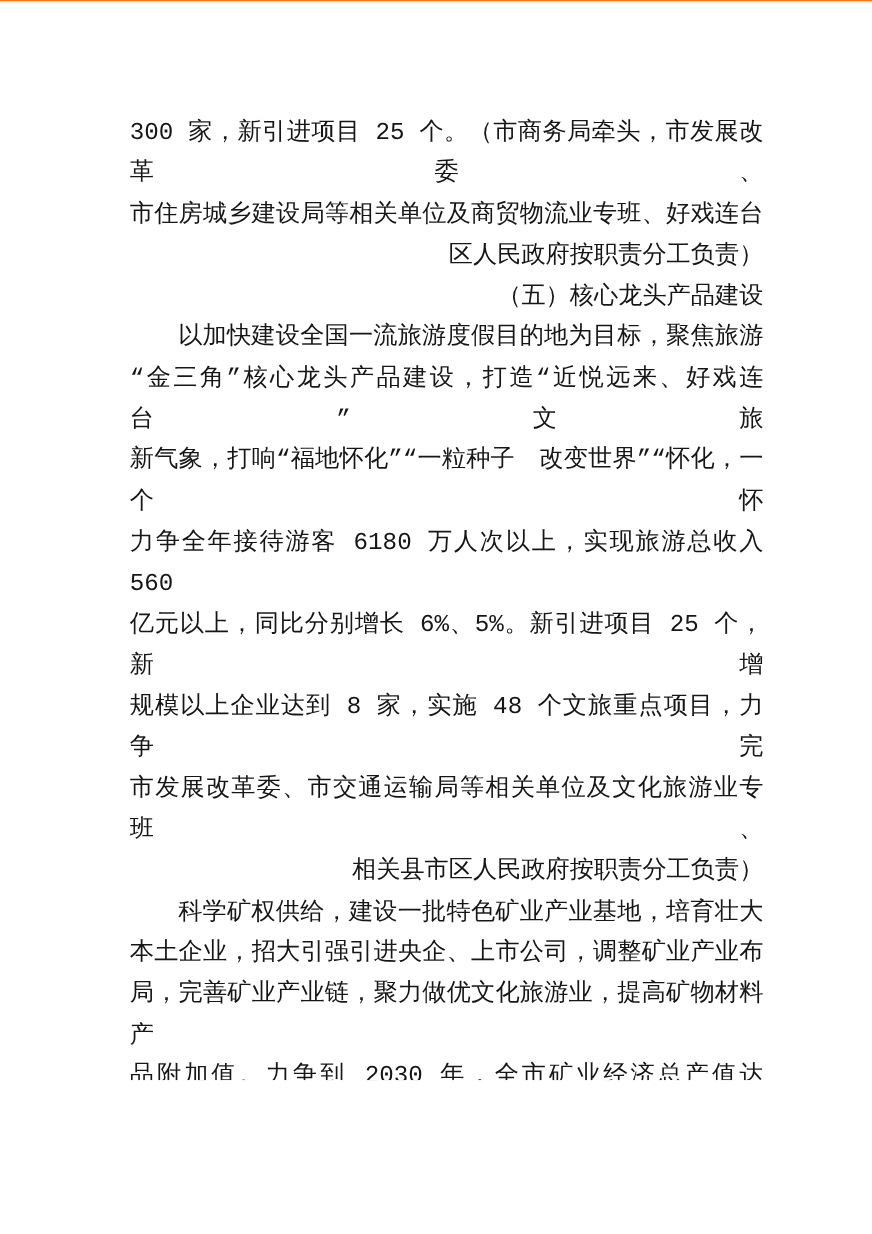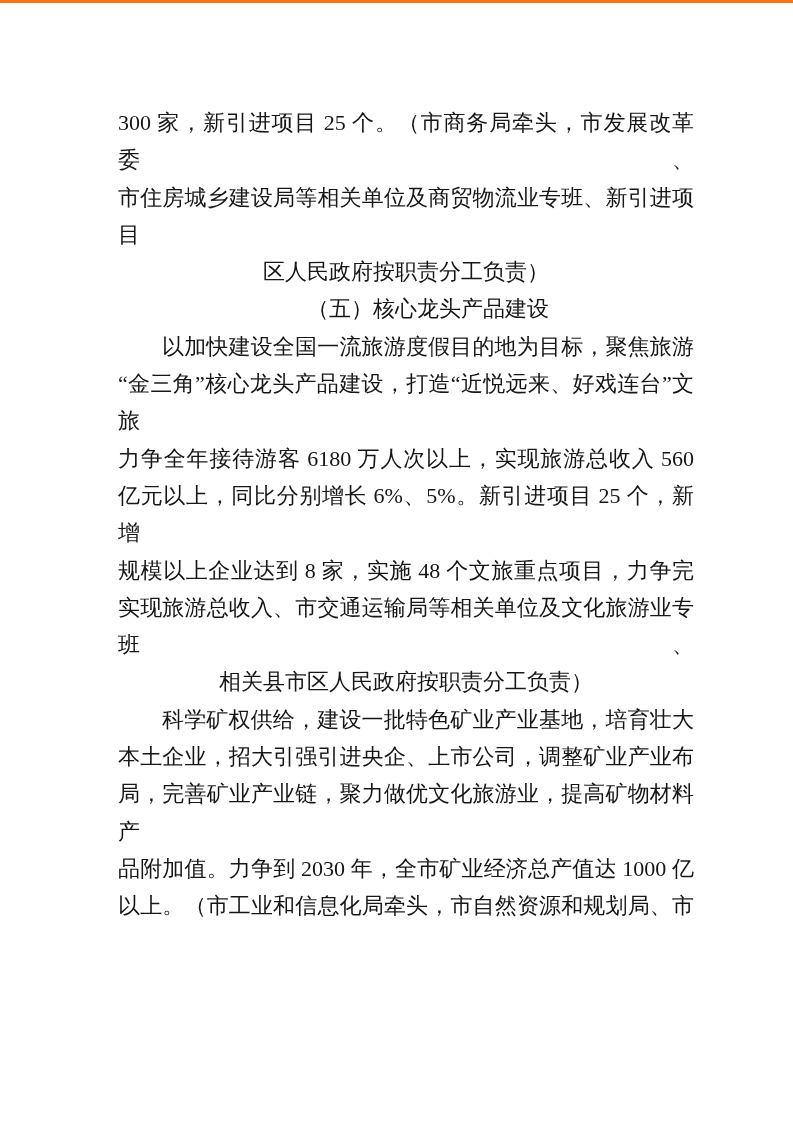--- a/index.html
+++ b/index.html
@@ -3,63 +3,64 @@
 <meta charset="utf-8">
 <style>
   * { margin: 0; padding: 0; box-sizing: border-box; }
   html, body { background: #ffffff; }
   .page {
     position: relative;
     width: 793px;
     height: 982px;
     background: #ffffff;
     overflow: hidden;
-    border-top: 3px solid #f97316;
-    font-family: Liberation Serif, serif;
+    border-top: 1px solid #f97316;
+    font-family: Liberation Mono, monospace;
   }
   .text-block {
     position: absolute;
     left: 118px;
     top: 101px;
     width: 576px;
     font-size: 22px;
     line-height: 37.3px;
     color: #161616;
     font-weight: 400;
   }
   .line { display: block; }
   
   .just {
     text-align: justify;
     text-align-last: justify;
     text-justify: inter-character;
   }
   
-  .end { text-align: center; }
+  .end { text-align: right; }
   
   .indent { text-indent: 44px; }
 </style>
 </head>
 <body>
 
 <div class="page">
   <div class="text-block">
 
     <div class="line just">300 家，新引进项目 25 个。（市商务局牵头，市发展改革委、</div>
-    <div class="line just">市住房城乡建设局等相关单位及商贸物流业专班、新引进项目</div>
+    <div class="line just">市住房城乡建设局等相关单位及商贸物流业专班、好戏连台</div>
     <div class="line end">区人民政府按职责分工负责）</div>
 
     <div class="line end indent">（五）核心龙头产品建设</div>
 
     <div class="line just indent">以加快建设全国一流旅游度假目的地为目标，聚焦旅游</div>
     <div class="line just">“金三角”核心龙头产品建设，打造“近悦远来、好戏连台”文旅</div>
+    <div class="line just">新气象，打响“福地怀化”“一粒种子　改变世界”“怀化，一个怀</div>
     <div class="line just">力争全年接待游客 6180 万人次以上，实现旅游总收入 560</div>
     <div class="line just">亿元以上，同比分别增长 6%、5%。新引进项目 25 个，新增</div>
     <div class="line just">规模以上企业达到 8 家，实施 48 个文旅重点项目，力争完</div>
-    <div class="line just">实现旅游总收入、市交通运输局等相关单位及文化旅游业专班、</div>
+    <div class="line just">市发展改革委、市交通运输局等相关单位及文化旅游业专班、</div>
     <div class="line end">相关县市区人民政府按职责分工负责）</div>
 
 
     <div class="line just indent">科学矿权供给，建设一批特色矿业产业基地，培育壮大</div>
     <div class="line just">本土企业，招大引强引进央企、上市公司，调整矿业产业布</div>
     <div class="line just">局，完善矿业产业链，聚力做优文化旅游业，提高矿物材料产</div>
     <div class="line just">品附加值。力争到 2030 年，全市矿业经济总产值达 1000 亿</div>
     <div class="line just">以上。（市工业和信息化局牵头，市自然资源和规划局、市</div>
 
   </div>

